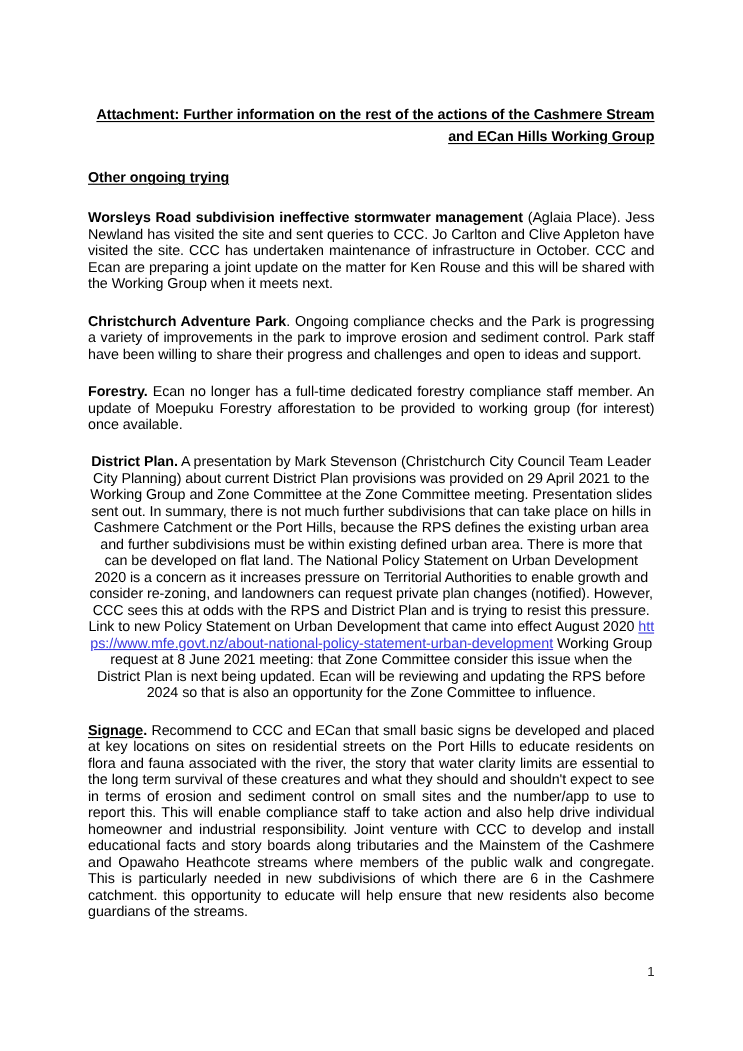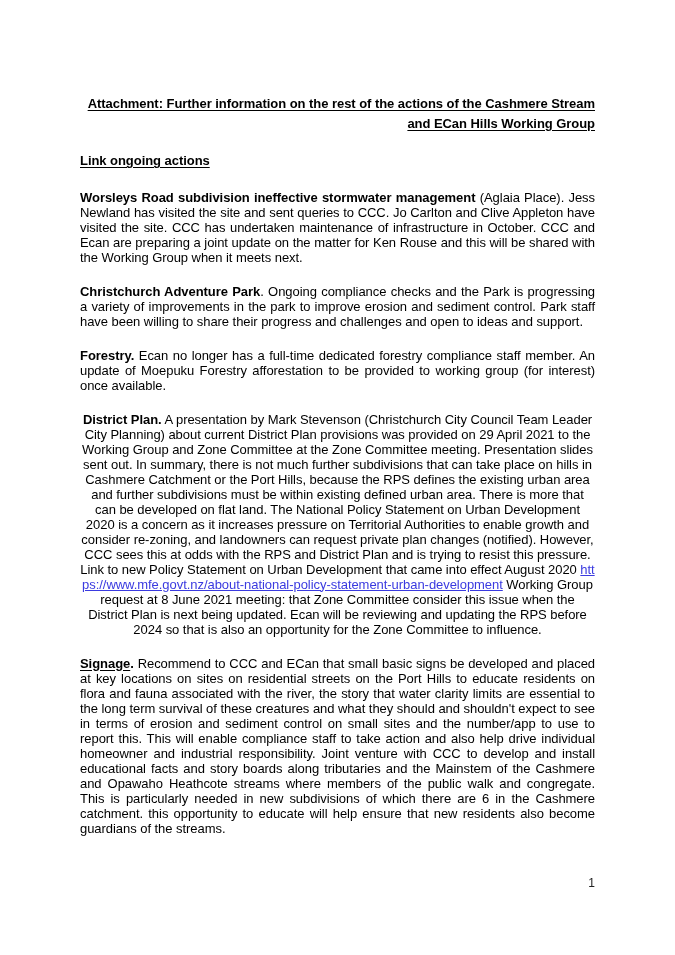--- a/index.html
+++ b/index.html
@@ -113,21 +113,21 @@
   <div class="content">
 
     <div class="doc-heading">
       <span class="u">Attachment: Further information on the rest of the actions of the Cashmere Stream</span><br>
       <span class="u">and ECan Hills Working Group</span>
     </div>
 
     <div class="heading-gap"></div>
 
     <div class="sub-heading">
-      <span class="u">Link ongoing actions</span>
+      <span class="u">Other ongoing trying</span>
     </div>
 
     <div class="para-gap"></div>
 
     <p class="para"><span class="lead">Worsleys Road subdivision ineffective stormwater management</span><span> (Aglaia Place). Jess Newland has visited the site and sent queries to CCC. Jo Carlton and Clive Appleton have visited the site. CCC has undertaken maintenance of infrastructure in October. CCC and Ecan are preparing a joint update on the matter for Ken Rouse and this will be shared with the Working Group when it meets next.</span></p>
 
     <div class="para-gap"></div>
 
     <p class="para"><span class="lead">Christchurch Adventure Park</span><span>. Ongoing compliance checks and the Park is progressing a variety of improvements in the park to improve erosion and sediment control. Park staff have been willing to share their progress and challenges and open to ideas and support.</span></p>
 

